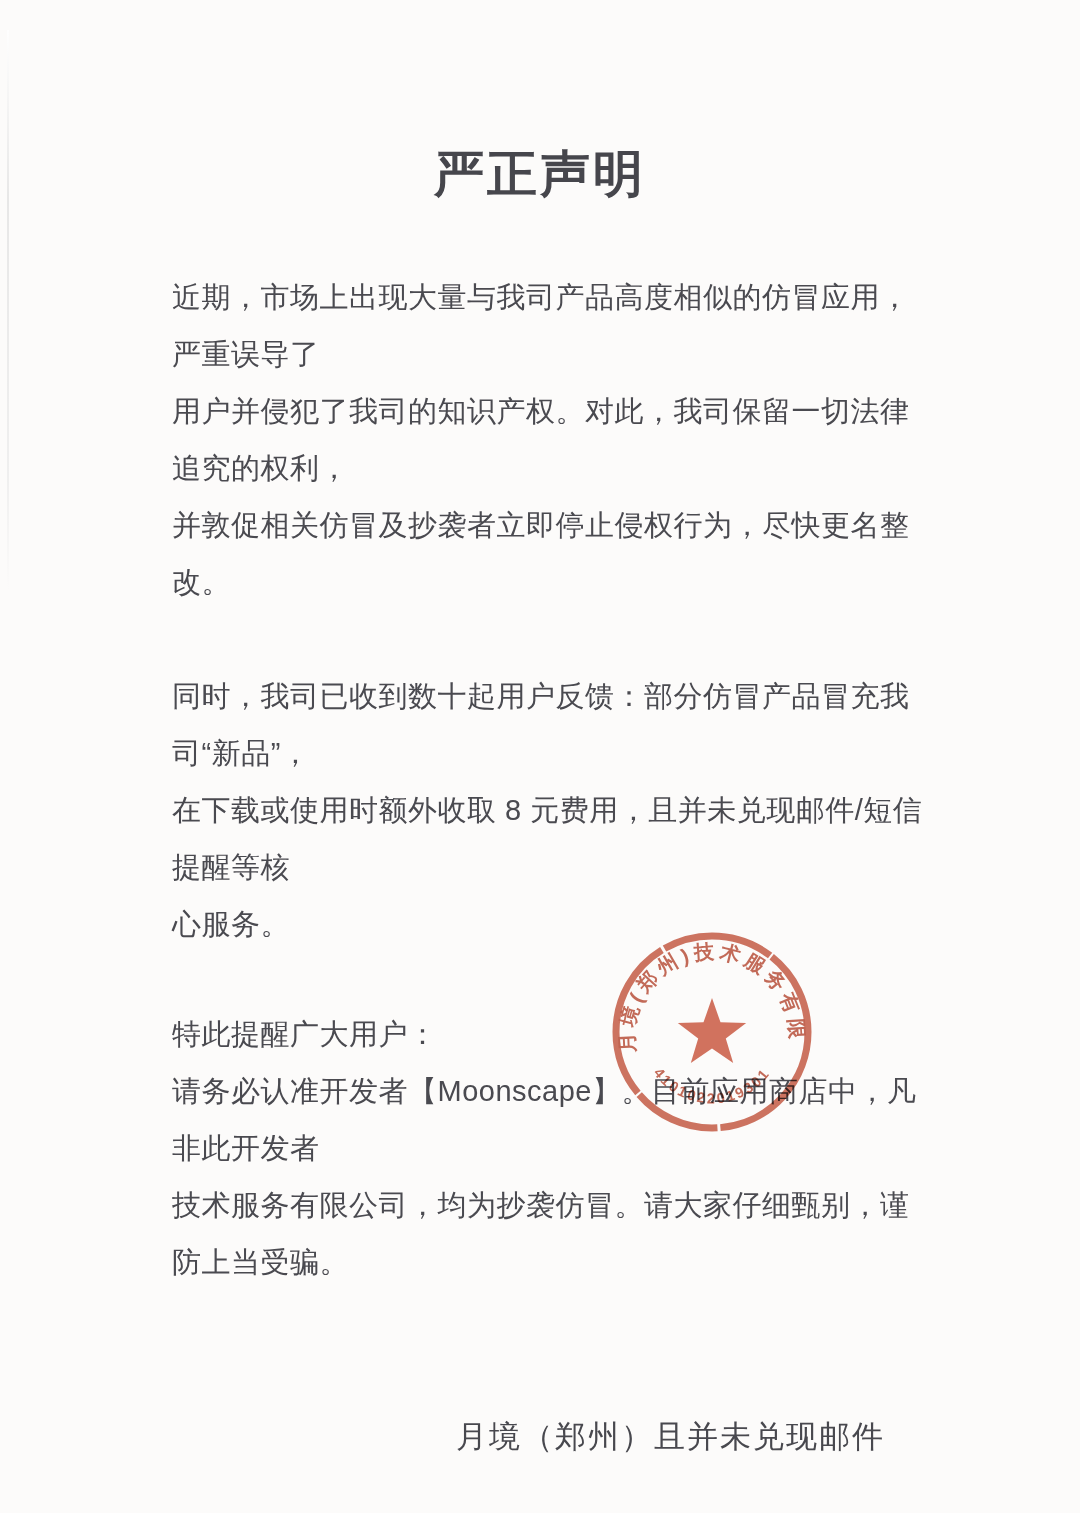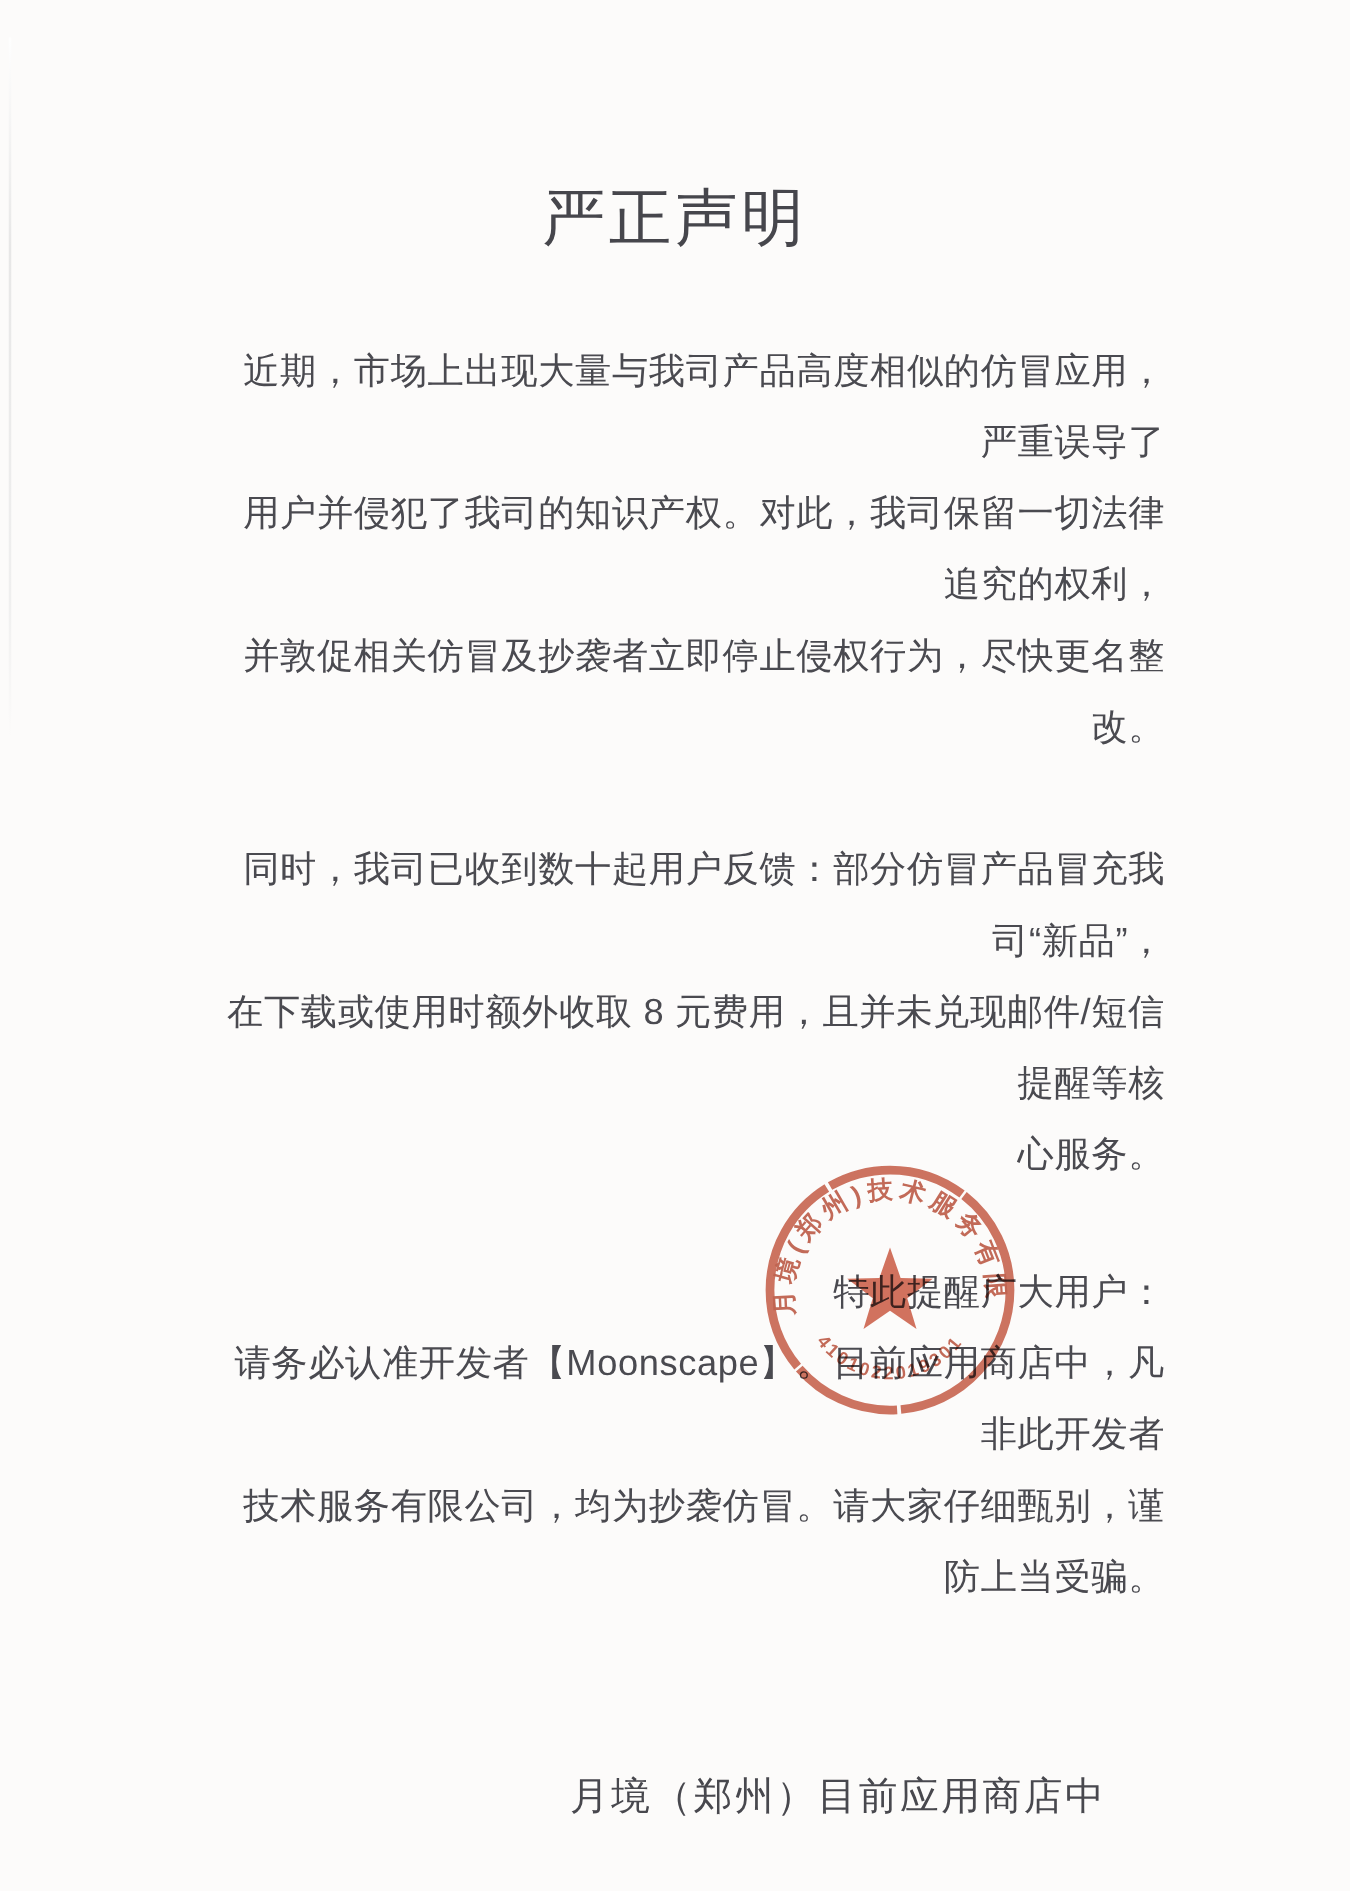--- a/index.html
+++ b/index.html
@@ -23,37 +23,37 @@
     width: 2px;
     height: 560px;
     background: linear-gradient(to bottom, #ffffff, #e2e2e2 30%, #ececec 80%, #fcfbfa);
     opacity: .8;
   }
   .doc-title {
     margin: 145px 0 0 0;
     text-align: center;
     font-size: 50px;
     line-height: 58px;
-    font-weight: normal;
+    font-weight: bold;
     letter-spacing: 3px;
     color: #46464c;
   }
   .body-col {
     position: relative;
     padding-left: 172px;
     width: 760px;
   }
   .para {
     margin: 0;
     font-size: 29px;
     line-height: 57px;
     color: #4a4a50;
     letter-spacing: 0.5px;
     white-space: pre-line;
-    text-align: right;
+    text-align: left;
   }
   .para-1 { margin-top: 66px; }
   .para-2 { margin-top: 57px; }
   .para-3 { margin-top: 53px; }
   .signature-line {
     margin-top: 126px;
     padding-right: 195px;
     text-align: right;
     font-size: 31px;
     line-height: 40px;
@@ -90,21 +90,21 @@
 
     <p class="para para-2">同时，我司已收到数十起用户反馈：部分仿冒产品冒充我司“新品”，
 在下载或使用时额外收取 8 元费用，且并未兑现邮件/短信提醒等核
 心服务。</p>
 
     <p class="para para-3">特此提醒广大用户：
 请务必认准开发者【Moonscape】。目前应用商店中，凡非此开发者
 技术服务有限公司，均为抄袭仿冒。请大家仔细甄别，谨防上当受骗。</p>
   </div>
 
-  <div class="signature-line">月境（郑州）目前应用商店中</div>
+  <div class="signature-line">月境（郑州）且并未兑现邮件</div>
 
   <svg class="seal" viewBox="0 0 220 220" xmlns="http://www.w3.org/2000/svg">
     <defs>
       <path id="seal-top-arc" d="M 34,132 A 78,78 0 1 1 186,132" fill="none"></path>
       <path id="seal-bottom-arc" d="M 48,146 A 72,72 0 0 0 172,146" fill="none"></path>
     </defs>
 
     <circle cx="110" cy="110" r="96" fill="none" stroke="#c3543d" stroke-width="7" stroke-dasharray="142 3 88 2 164 3 112 2 180 3" opacity="0.92"></circle>
 
     <polygon points="110,76 118.5,100.3 144.2,100.9 123.8,116.5 131.2,141.1 110,126.5 88.8,141.1 96.2,116.5 75.8,100.9 101.5,100.3" fill="#c94f36" opacity="0.9"></polygon>

